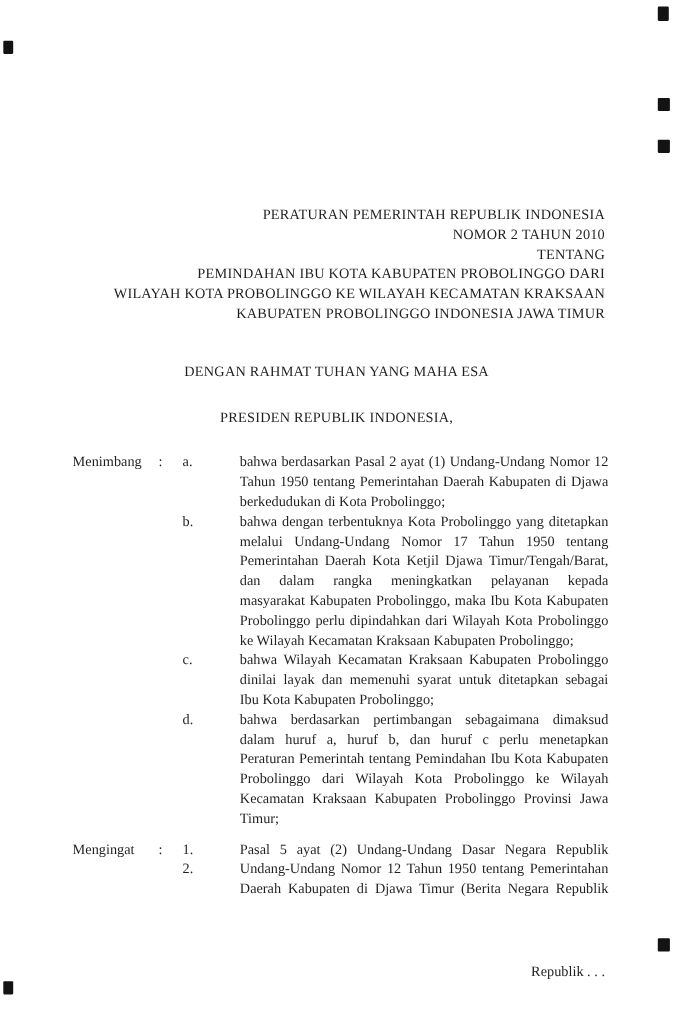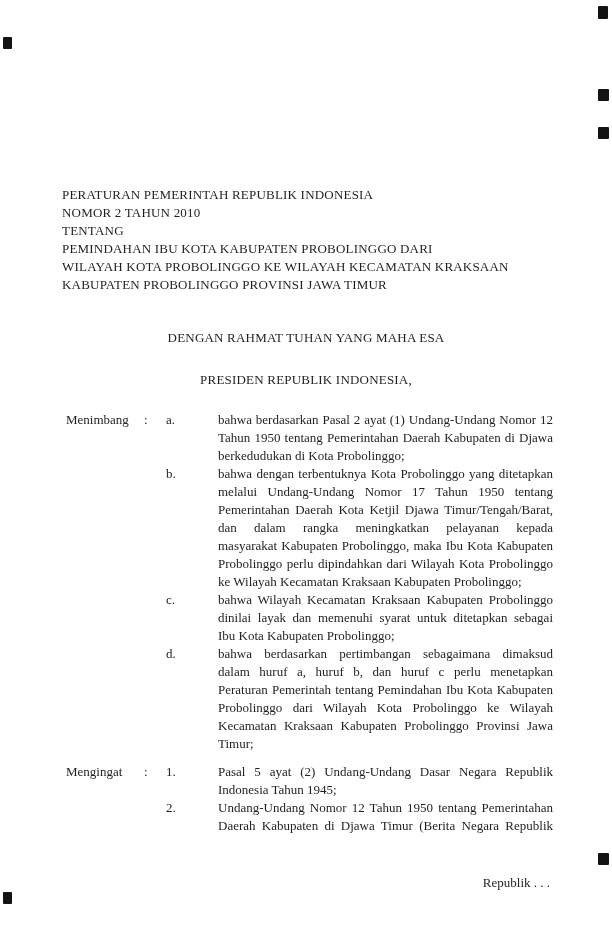--- a/index.html
+++ b/index.html
@@ -14,21 +14,21 @@
     position: relative;
     width: 612px; height: 936px;
     background: #ffffff;
   }
   
   .title-block {
     position: absolute; left: 62px; top: 186px; width: 488px;
     font-size: 13px; line-height: 20px;
     letter-spacing: 0.2px;
   }
-  .center-lines .tline { text-align: left; }
+  .center-lines .tline { text-align: right; }
   .invocation {
     position: absolute; left: 62px; top: 329px; width: 488px;
     font-size: 13px; line-height: 18px; text-align: center;
     letter-spacing: 0.2px;
   }
   .issuer {
     position: absolute; left: 62px; top: 371px; width: 488px;
     font-size: 13px; line-height: 18px; text-align: center;
     letter-spacing: 0.2px;
   }
@@ -74,21 +74,21 @@
   <div class="mark" style="left:598px; top:127px; width:11px; height:12px;"></div>
   <div class="mark" style="left:598px; top:853px; width:11px; height:12px;"></div>
   <div class="mark" style="left:3px;   top:892px; width:9px;  height:12px;"></div>
 
   <div class="title-block center-lines">
       <div class="tline">PERATURAN PEMERINTAH REPUBLIK INDONESIA</div>
       <div class="tline">NOMOR 2 TAHUN 2010</div>
       <div class="tline">TENTANG</div>
       <div class="tline">PEMINDAHAN IBU KOTA KABUPATEN PROBOLINGGO DARI</div>
       <div class="tline">WILAYAH KOTA PROBOLINGGO KE WILAYAH KECAMATAN KRAKSAAN</div>
-      <div class="tline">KABUPATEN PROBOLINGGO PROVINSI JAWA TIMUR</div>
+      <div class="tline">KABUPATEN PROBOLINGGO INDONESIA JAWA TIMUR</div>
     </div>
 
   <div class="invocation">DENGAN RAHMAT TUHAN YANG MAHA ESA</div>
 
   <div class="issuer">PRESIDEN REPUBLIK INDONESIA,</div>
 
   <div class="preamble">
 
     <div class="section">
       <div class="sec-label">Menimbang</div>
@@ -137,21 +137,20 @@
     </div>
 
     <div class="section section-gap">
       <div class="sec-label">Mengingat</div>
       <div class="sec-colon">:</div>
       <div class="sec-items">
         <div class="item">
             <span class="marker">1.</span>
             <div class="clause-text just">
               <div class="tline">Pasal 5 ayat (2) Undang-Undang Dasar Negara Republik</div>
-              <div class="tline tline-last">Indonesia Tahun 1945;</div>
             </div>
           </div>
         <div class="item">
             <span class="marker">2.</span>
             <div class="clause-text just">
               <div class="tline">Undang-Undang Nomor 12 Tahun 1950 tentang Pemerintahan</div>
               <div class="tline">Daerah Kabupaten di Djawa Timur (Berita Negara Republik</div>
             </div>
           </div>
       </div>

